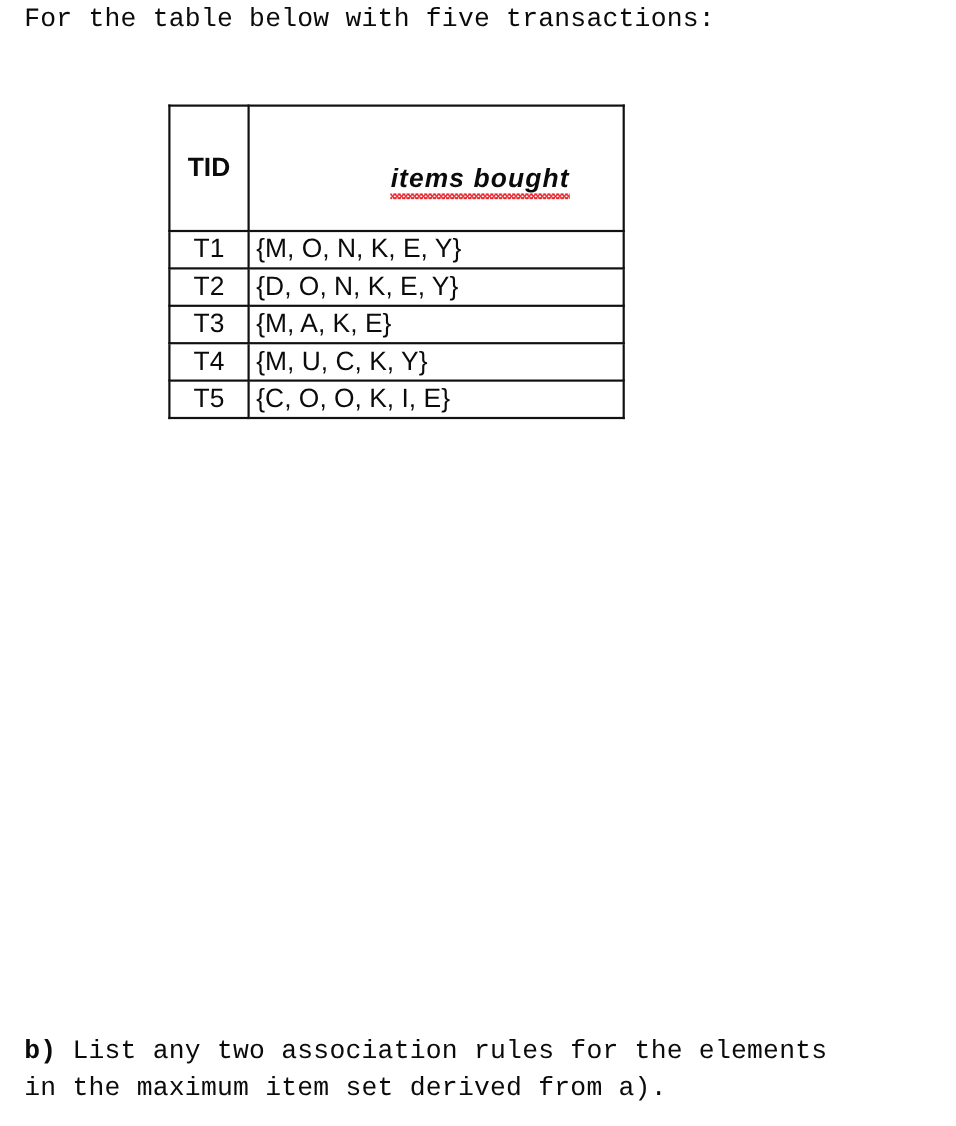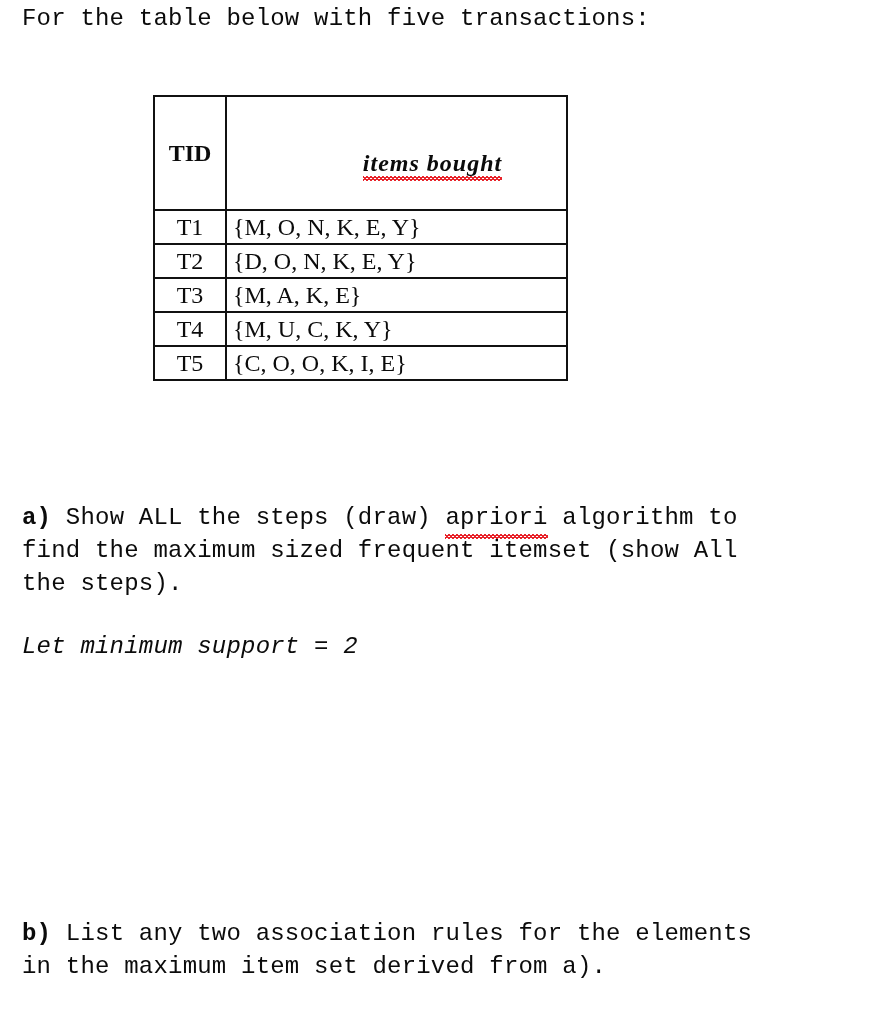--- a/index.html
+++ b/index.html
@@ -47,21 +47,21 @@
     border: 2px solid #111111;
     table-layout: fixed;
     background: #ffffff;
   }
   table.tx td, table.tx th {
     border: 2px solid #111111;
     font-size: 24px;
     line-height: 30px;
     padding: 1px 6px;
     height: 30px;
-    font-family: Liberation Serif, serif;
+    font-family: Liberation Sans, sans-serif;
     color: #0b0b0b;
     white-space: pre;
     font-weight: normal;
   }
   table.tx th {
     text-align: center;
     font-weight: bold;
   }
   col.c-tid { width: 72px; }
   col.c-items { width: 341px; }
@@ -116,21 +116,21 @@
   .q-label {
     font-weight: bold;
   }
   .note {
     font-style: italic;
     margin-top: 30px;
   }
   .q-b {
     position: absolute;
     left: 22px;
-    top: 917px;
+    top: 940px;
   }
 </style>
 </head>
 <body>
 
 <div class="page">
 
   <div class="line intro">For the table below with five transactions:</div>
 
   <div class="table-wrap">
@@ -165,26 +165,20 @@
           <td class="items">{M, U, C, K, Y}</td>
         </tr>
         <tr>
           <td class="tid">T5</td>
           <td class="items">{C, O, O, K, I, E}</td>
         </tr>
       </tbody>
     </table>
   </div>
 
-  <div class="q-a">
-    <div class="line"><span class="q-label">a)</span><span> Show ALL the steps (draw) </span><span class="squiggle">apriori</span><span> algorithm to</span></div>
-    <div class="line">find the maximum sized frequent itemset (show All</div>
-    <div class="line">the steps).</div>
-    <div class="line note">Let minimum support = 2</div>
-  </div>
 
   <div></div>
 
   <div class="q-b">
     <div class="line"><span class="q-label">b)</span><span> List any two association rules for the elements</span></div>
     <div class="line">in the maximum item set derived from a).</div>
   </div>
 
 </div>
 

